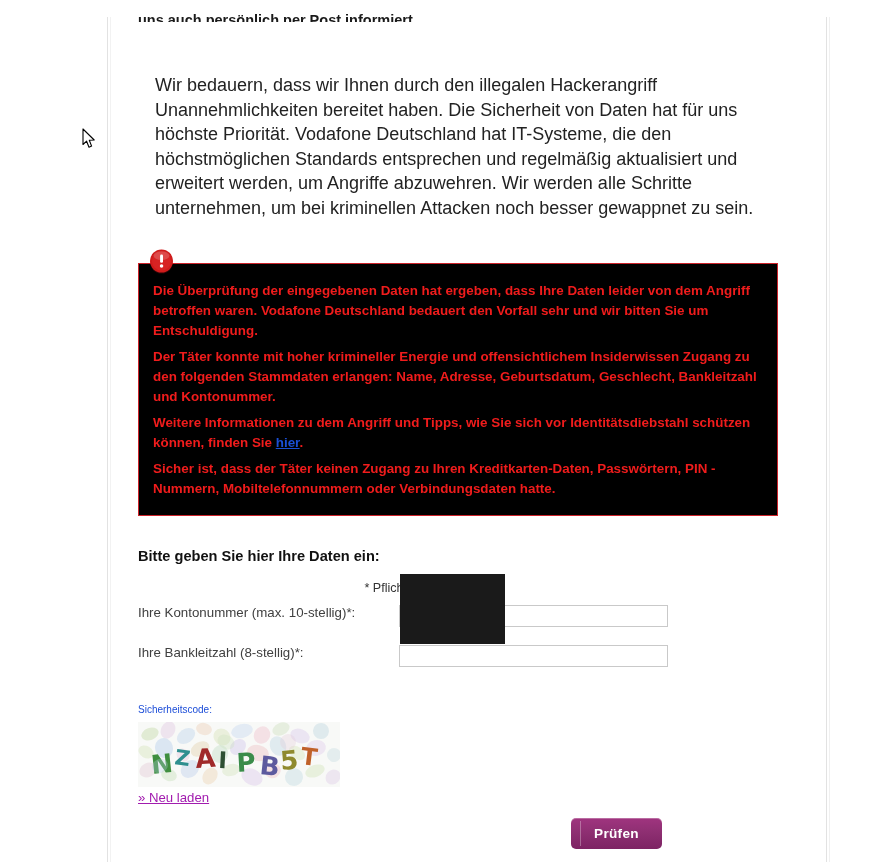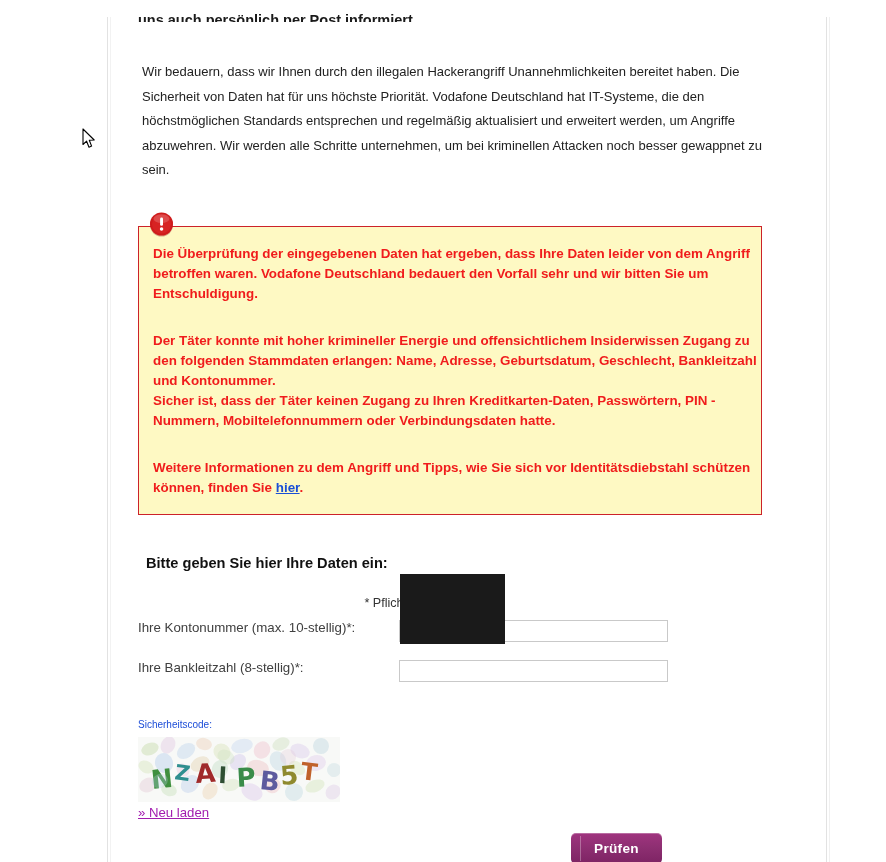--- a/index.html
+++ b/index.html
@@ -74,68 +74,68 @@
     line-height: 22px;
     margin: 0;
     padding-top: 0;
     height: 13px;
     overflow: hidden;
     position: relative;
     top: -8px;
   }
 
   .body-para {
-    font-size: 13px;
+    font-size: 18px;
     color: #222222;
     line-height: 24.5px;
-    margin: 4px;
+    margin: 17px;
     padding-top: 26px;
     width: 637px;
   }
 
   
   .alert-wrap {
     position: relative;
     margin-top: 43px;
   }
   .alert-icon {
     position: absolute;
     left: 10px;
     top: -15px;
     width: 27px;
     height: 27px;
     z-index: 5;
   }
   .alert-box {
     border: 1px solid #cc2229;
-    background: #fef9c3;
-    padding: 17px 2px 16px 14px;
+    background: #000000;
+    padding: 17px 18px 16px 14px;
     width: 606px;
     box-sizing: content-box;
   }
   .alert-p {
     margin: 0;
     font-size: 13.4px;
     font-weight: bold;
     color: #f01c1c;
     line-height: 20px;
   }
-  .alert-p + .alert-p { margin-top: 27px; }
+  .alert-p + .alert-p { margin-top: 6px; }
   .alert-p.tight + .alert-p.tight { margin-top: 0; }
   .alert-link {
     color: #1a4fd6;
     text-decoration: underline;
   }
 
   
   .form-title {
     font-size: 14.6px;
     font-weight: bold;
     color: #111111;
-    margin: 8px;
+    margin: 0;
     padding-top: 32px;
   }
   .req-note {
     font-size: 12.6px;
     color: #333333;
     text-align: center;
     width: 527px;
     padding-top: 17px;
   }
 
@@ -294,22 +294,22 @@
           <circle cx="13.5" cy="13" r="9.6" fill="#d72323"></circle>
           <ellipse cx="13.5" cy="7.6" rx="8" ry="4.4" fill="#ffffff" opacity=".18"></ellipse>
           <rect x="12.1" y="6.6" width="2.9" height="8.2" rx="1.3" fill="#ffffff"></rect>
           <circle cx="13.55" cy="18" r="1.75" fill="#ffffff"></circle>
         </svg>
       </span>
 
       <div class="alert-box">
         <p class="alert-p">Die Überprüfung der eingegebenen Daten hat ergeben, dass Ihre Daten leider von dem Angriff betroffen waren. Vodafone Deutschland bedauert den Vorfall sehr und wir bitten Sie um Entschuldigung.</p>
         <p class="alert-p tight">Der Täter konnte mit hoher krimineller Energie und offensichtlichem Insiderwissen Zugang zu den folgenden Stammdaten erlangen: Name, Adresse, Geburtsdatum, Geschlecht, Bankleitzahl und Kontonummer.</p>
+        <p class="alert-p"><span>Weitere Informationen zu dem Angriff und Tipps, wie Sie sich vor Identitätsdiebstahl schützen können, finden Sie </span><a class="alert-link" href="#">hier</a><span>.</span></p>
         <p class="alert-p tight">Sicher ist, dass der Täter keinen Zugang zu Ihren Kreditkarten-Daten, Passwörtern, PIN -Nummern, Mobiltelefonnummern oder Verbindungsdaten hatte.</p>
-        <p class="alert-p"><span>Weitere Informationen zu dem Angriff und Tipps, wie Sie sich vor Identitätsdiebstahl schützen können, finden Sie </span><a class="alert-link" href="#">hier</a><span>.</span></p>
       </div>
     </div>
 
     
     <h2 class="form-title">Bitte geben Sie hier Ihre Daten ein:</h2>
 
     <div class="req-note">* Pflichtfelder</div>
 
     <div class="field-row" style="margin-top:10px">
       <span class="field-label">Ihre Kontonummer (max. 10-stellig)*:</span>

